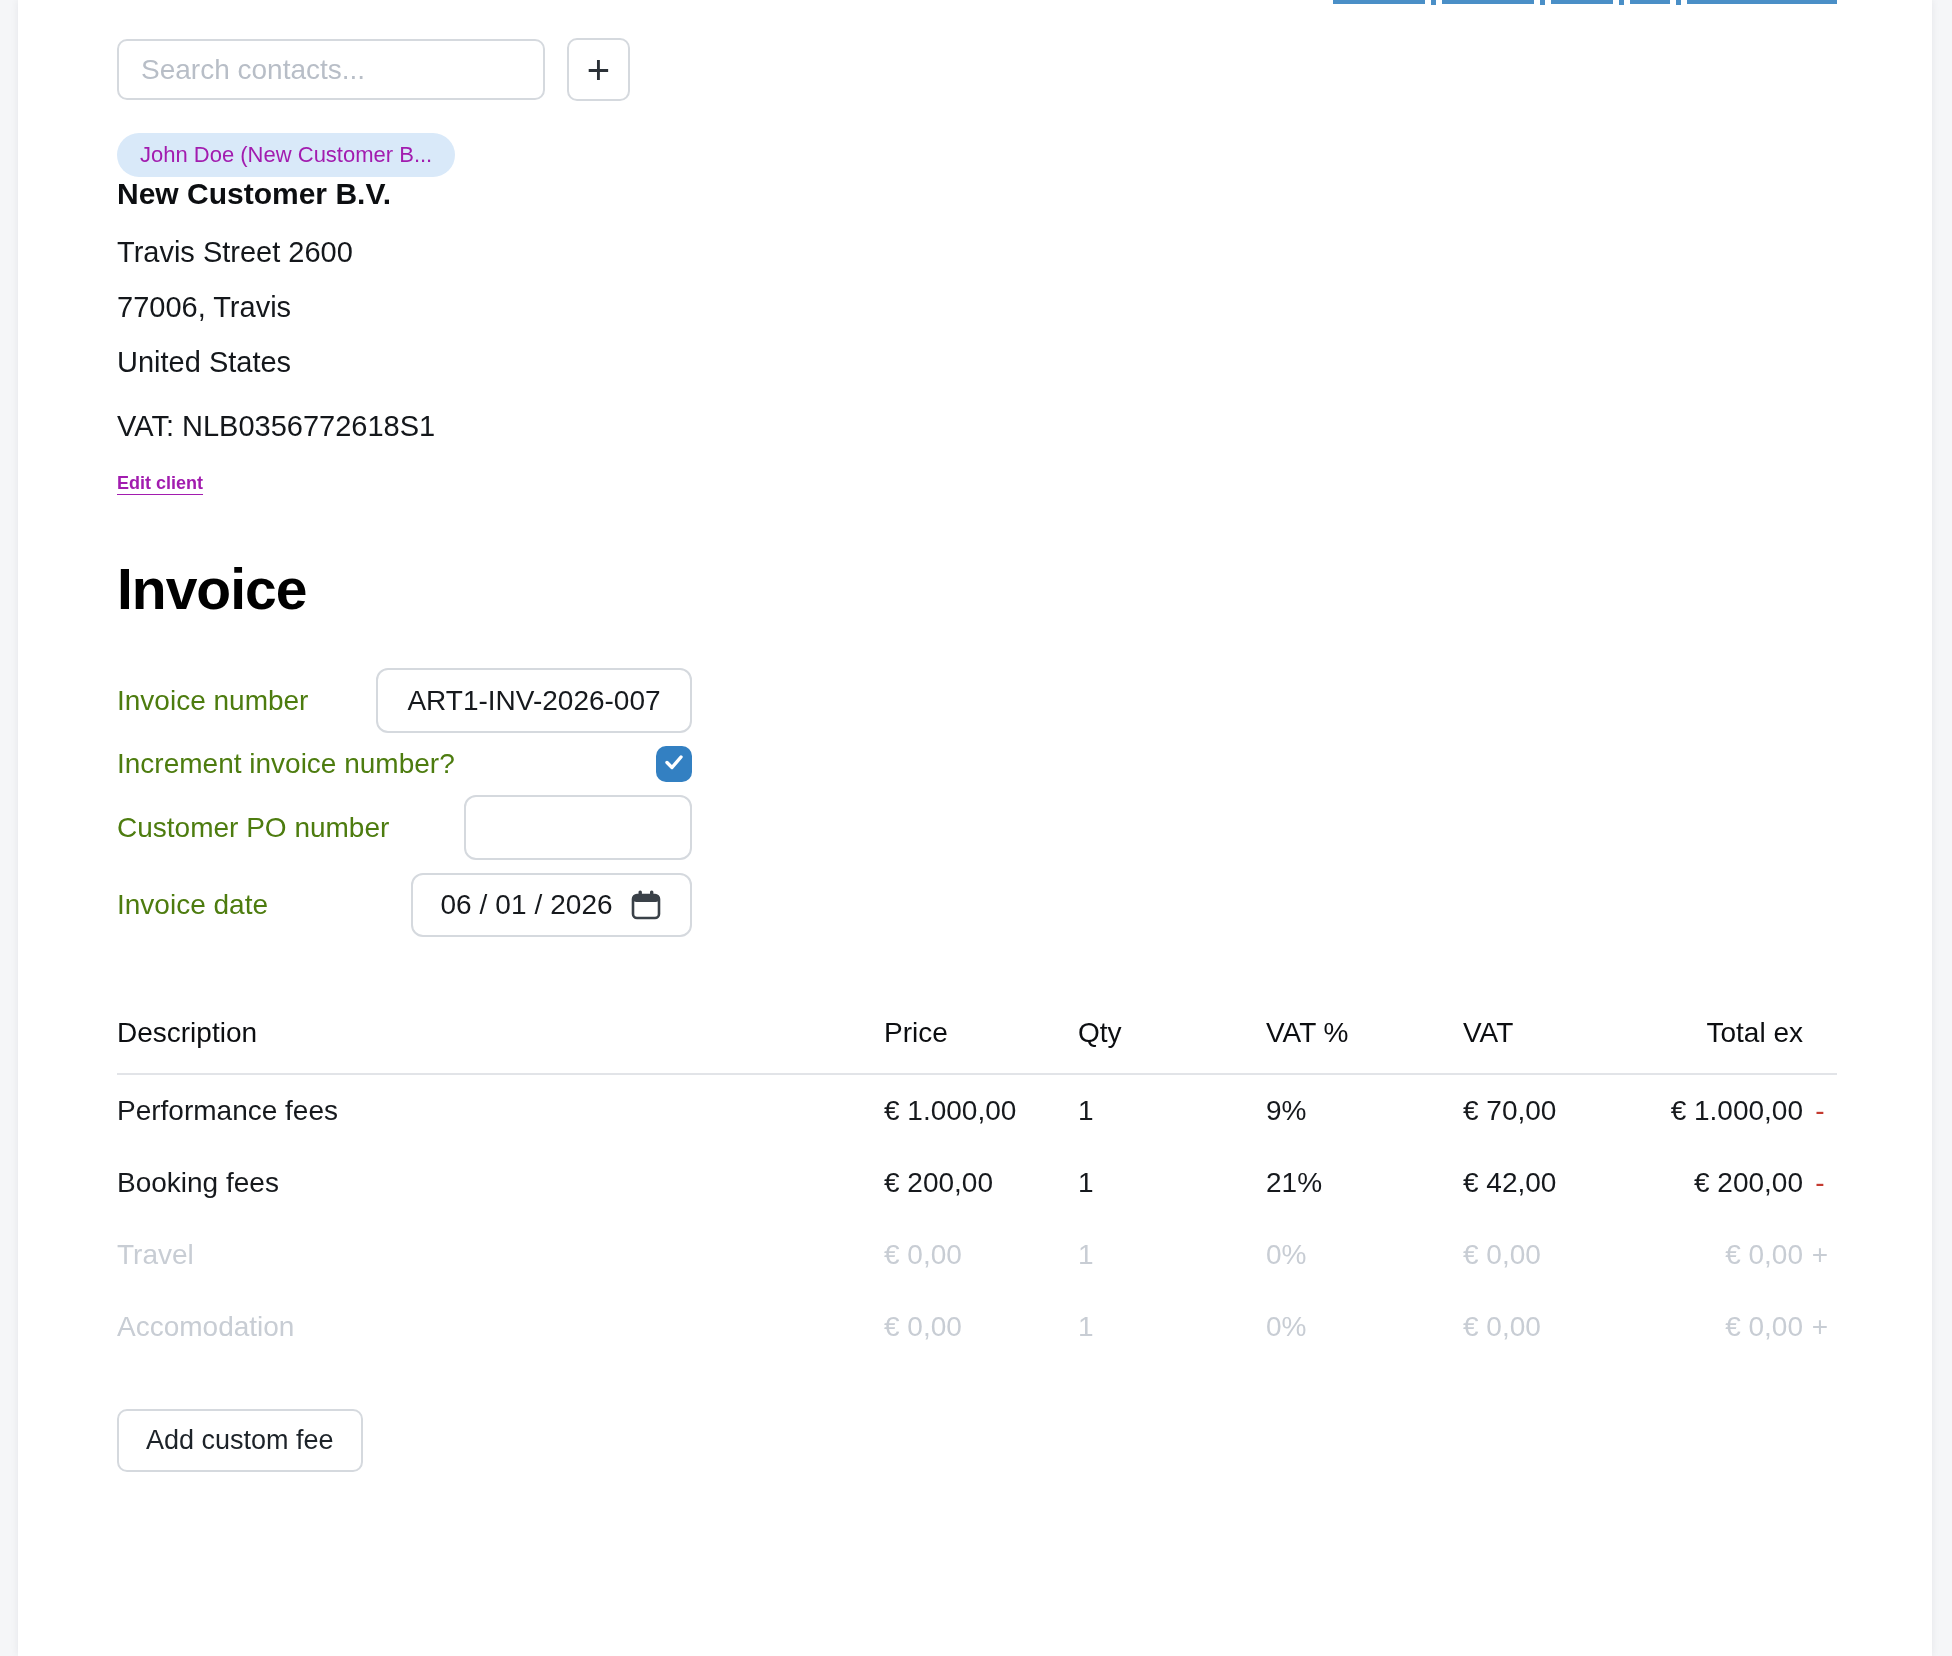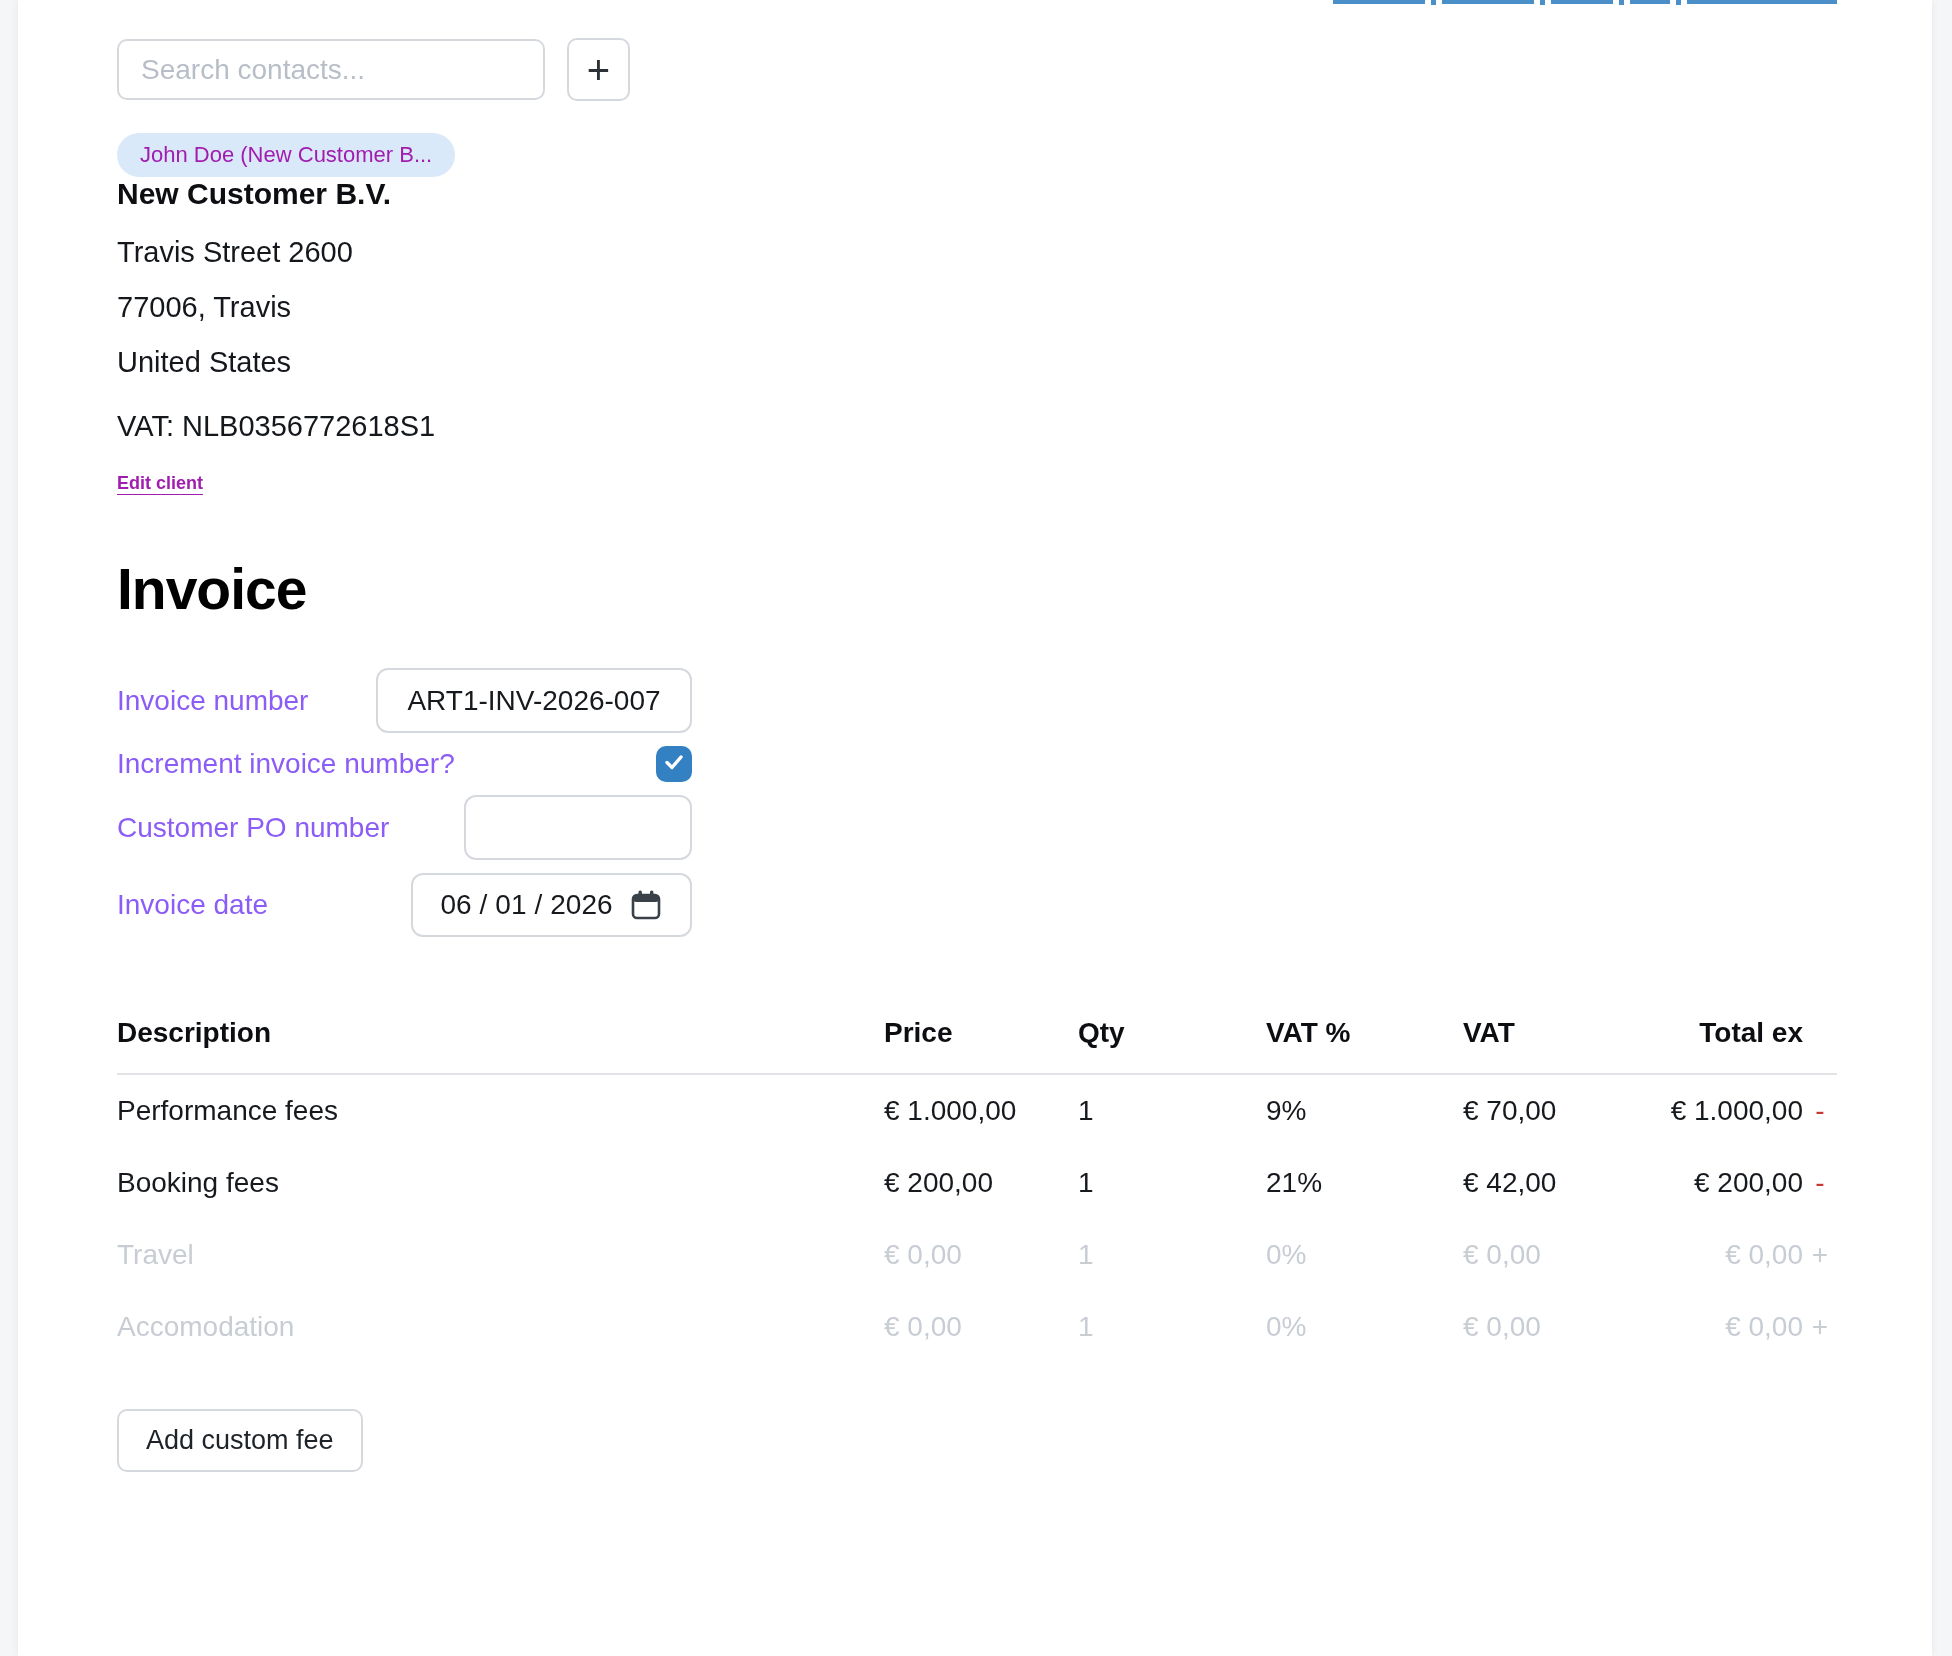--- a/index.html
+++ b/index.html
@@ -60,21 +60,21 @@
   .edit-client {
     display: inline-block; margin-top: 30px;
     font-size: 18px; font-weight: 700; color: #a21caf;
     text-decoration: underline; text-underline-offset: 5px; cursor: pointer;
   }
 
   
   .invoice-title { margin-top: 62px; font-size: 57px; font-weight: 800; letter-spacing: -1px; color: #000; }
   .form { margin-top: 46px; width: 575px; }
   .form-row { display: flex; align-items: center; justify-content: space-between; margin-bottom: 13px; }
-  .form-label { font-size: 28px; color: #8b5cf6; }
+  .form-label { font-size: 28px; color: #4d7c0f; }
   .text-input {
     height: 65px; border: 2px solid #d5d9de; border-radius: 12px;
     font-family: "Liberation Sans", sans-serif;
     font-size: 28px; color: #16191d; padding: 0 20px;
     outline: none; text-align: center; background: #fff;
   }
   .input-invoice-number { width: 316px; }
   .input-po { width: 228px; }
   .checkbox {
     width: 36px; height: 36px; border-radius: 10px;
@@ -90,21 +90,21 @@
   .date-sep { color: #16191d; padding: 0 2px; }
   .cal-icon { margin-left: 10px; display: inline-flex; color: #3a4148; }
 
   
   .fees-table {
     margin-top: 80px; width: 1720px;
     display: grid;
     grid-template-columns: 1fr 194px 188px 197px 200px 140px 34px;
     align-items: center;
   }
-  .th { font-size: 28px; font-weight: 700; color: #0c0e11; padding-bottom: 24px; }
+  .th { font-size: 28px; font-weight: 400; color: #0c0e11; padding-bottom: 24px; }
   .th.right { text-align: right; }
   .table-divider { grid-column: 1 / -1; border-bottom: 2px solid #e2e4e8; height: 0; }
   .td { font-size: 28px; color: #16191d; height: 72px; display: flex; align-items: center; }
   .td.right { justify-content: flex-end; }
   .td.sign { justify-content: center; font-size: 28px; cursor: pointer; }
   .sign-minus { color: #c43a30; }
   .sign-plus { color: #c8cdd4; }
   .fees-table .td:first-child { padding-right: 20px; }
 
   .add-fee-btn {

